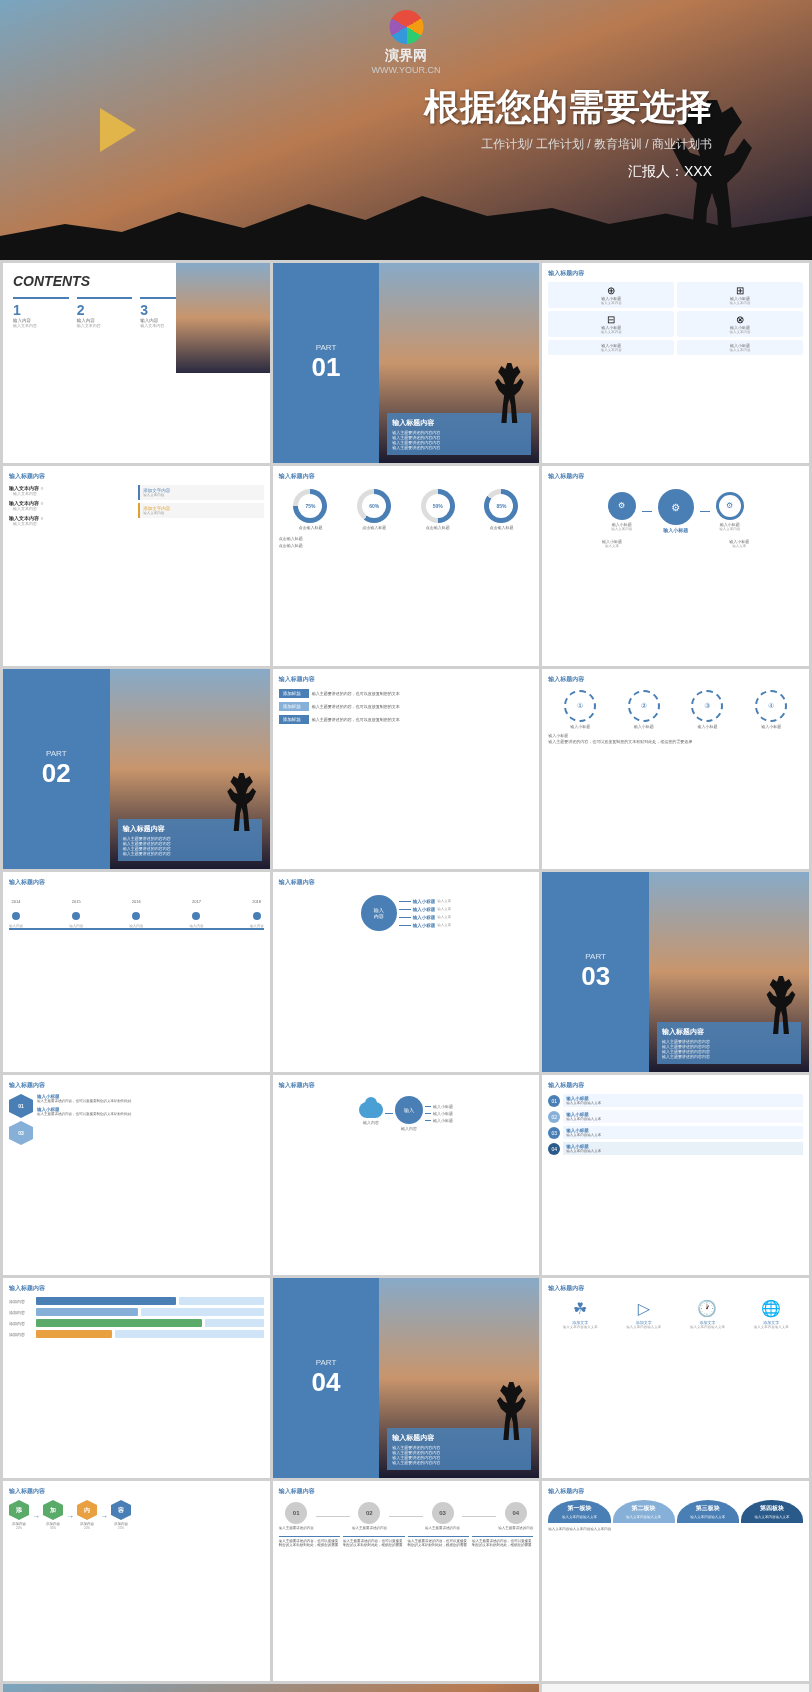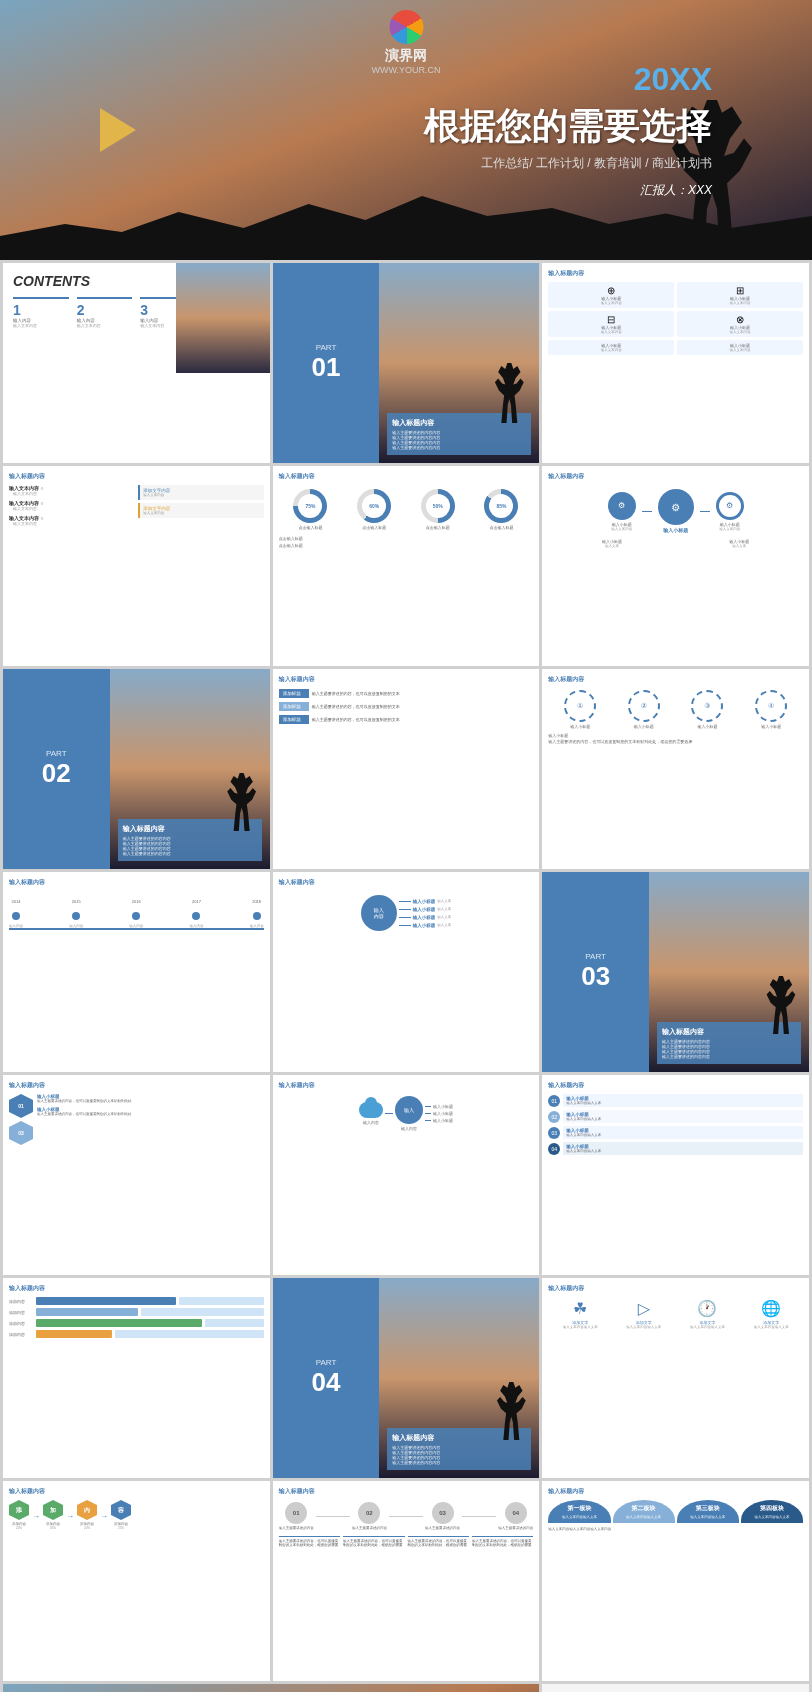--- a/index.html
+++ b/index.html
@@ -59,24 +59,23 @@
 
   <div style="position:absolute; top:10px; left:50%; transform:translateX(-50%); text-align:center;">
     <div style="width:34px; height:34px; border-radius:50%; background:conic-gradient(#e74c3c 0deg 60deg,#f39c12 60deg 120deg,#2ecc71 120deg 180deg,#3498db 180deg 240deg,#9b59b6 240deg 300deg,#e74c3c 300deg 360deg); margin:0 auto 3px;"></div>
     <div style="font-size:14px; color:#eee; font-weight:bold;">演界网</div>
     <div style="font-size:9px; color:#ccc;">WWW.YOUR.CN</div>
   </div>
 
   <div style="position:absolute; left:100px; top:50%; transform:translateY(-50%); width:0; height:0; border-top:22px solid transparent; border-bottom:22px solid transparent; border-left:36px solid #f0c040; opacity:0.8;"></div>
 
   <div style="text-align:right; color:#fff; position:relative; z-index:2;">
-    <div style="font-size:32px; color:#5ab0e8; font-weight:bold;">20XX</div>
     <div style="font-size:36px; font-weight:bold; margin:4px 0; text-shadow:1px 1px 3px rgba(0,0,0,0.5);">根据您的需要选择</div>
-    <div style="font-size:12px; color:#ddd; margin-bottom:10px;">工作总结/ 工作计划 / 教育培训 / 商业计划书</div>
-    <div style="font-size:12px;font-style:italic;">汇报人：XXX</div>
+    <div style="font-size:12px; color:#ddd; margin-bottom:10px;">工作计划/ 工作计划 / 教育培训 / 商业计划书</div>
+    <div style="font-size:14px;">汇报人：XXX</div>
   </div>
 
   <div style="position:absolute; right:50px; bottom:0; width:100px; height:160px; background:#111; clip-path:polygon(45% 0%,55% 0%,60% 8%,70% 4%,80% 14%,68% 24%,62% 35%,72% 33%,82% 24%,90% 30%,78% 44%,65% 52%,68% 68%,72% 100%,58% 100%,55% 68%,50% 58%,45% 68%,42% 100%,28% 100%,32% 68%,35% 52%,22% 44%,10% 30%,18% 24%,28% 33%,38% 35%,32% 24%,20% 14%,30% 4%,40% 8%);"></div>
 
   <div style="position:absolute; bottom:0; left:0; right:0; height:80px; background:#111; clip-path:polygon(0 100%,0 70%,8% 55%,15% 65%,22% 40%,30% 60%,38% 30%,45% 50%,52% 20%,60% 45%,68% 35%,75% 55%,82% 42%,90% 60%,100% 45%,100% 100%);"></div>
 </div>
 
 <div class="slide-grid">
 
   <div class="slide" style="position:relative; background:#fff; padding:10px;">

